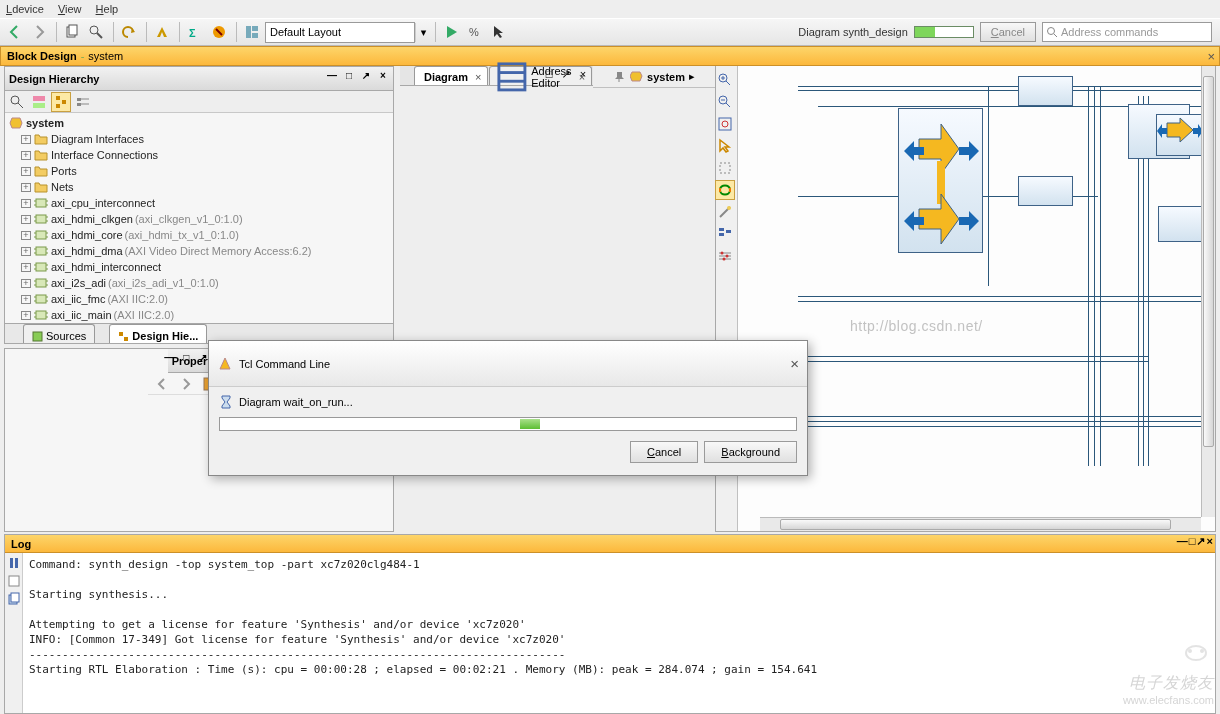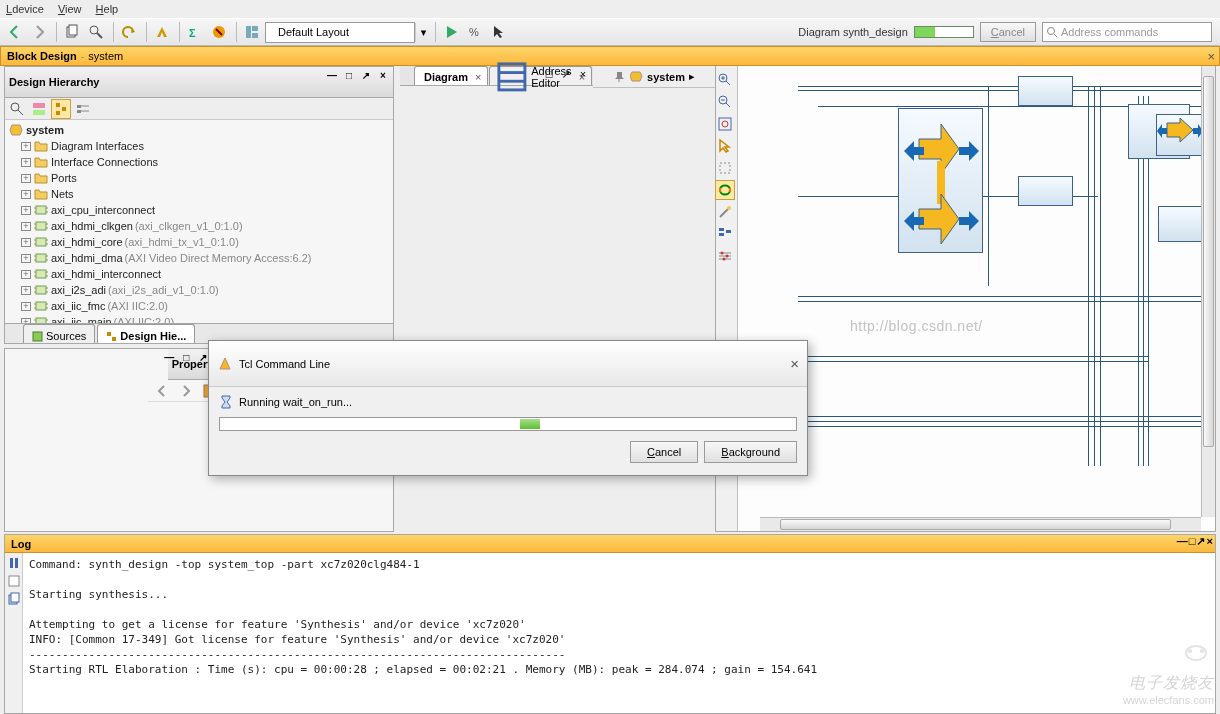--- a/index.html
+++ b/index.html
@@ -3,47 +3,47 @@
 <meta charset="utf-8">
 <style>
 * { margin:0; padding:0; box-sizing:border-box; font-family:"SimSun","Microsoft YaHei",Tahoma,sans-serif; font-size:11px; }
 body { background:#eeeeee; width:1220px; height:714px; overflow:hidden; position:relative; }
 .menubar { height:18px; background:#eee; display:flex; align-items:center; padding-left:6px; gap:14px; color:#333; }
 .menubar span u { text-decoration:underline; }
 .toolbar { height:28px; background:linear-gradient(#f6f6f6,#e6e6e6); border-top:1px solid #fff; border-bottom:1px solid #bababa; display:flex; align-items:center; padding:0 4px; }
 .tbtn { width:22px; height:22px; display:flex; align-items:center; justify-content:center; border:1px solid transparent; margin-right:2px; cursor:pointer; }
 .tbtn svg { width:16px; height:16px; }
 .sep { width:1px; height:20px; background:#bbb; margin:0 4px; }
-.combo { height:21px; border:1px solid #9a9a9a; background:#fff; display:flex; align-items:center; padding:0 12px; width:150px; }
+.combo { height:21px; border:1px solid #9a9a9a; background:#fff; display:flex; align-items:center; padding:0 4px; width:150px; }
 .combo-arrow { width:16px; height:19px; border-left:1px solid #ccc; display:flex; align-items:center; justify-content:center; }
 .toolbar-right { margin-left:auto; display:flex; align-items:center; gap:6px; padding-right:4px; }
 .prog { width:60px; height:12px; border:1px solid #6a8c64; background:#fff; position:relative; }
 .prog .fill{ position:absolute; left:0; top:0; bottom:0; width:35%; background:#7ed65b; }
 .btn-cancel-tb { height:20px; padding:0 10px; border:1px solid #9a9a9a; background:linear-gradient(#f8f8f8,#e0e0e0); color:#888; }
 .search { width:170px; height:20px; border:1px solid #9a9a9a; background:#fff; display:flex; align-items:center; padding:0 3px; color:#999; }
 .search svg{width:12px;height:12px;margin-right:3px;}
 .titlebar { height:20px; background:linear-gradient(#fdd56a,#fcb83c); border:1px solid #cc9028; display:flex; align-items:center; padding:0 6px; position:relative; }
 .titlebar .close{ position:absolute; right:4px; top:2px; cursor:pointer; font-size:13px; color:#555;}
 .workarea { position:absolute; top:66px; left:4px; right:4px; bottom:182px; display:flex; }
 .left-col { width:390px; display:flex; flex-direction:column; }
 .right-col { flex:1; margin-left:6px; display:flex; flex-direction:row; position:relative;}
 .panel { border:1px solid #a8a8a8; background:#f6f6f6; display:flex; flex-direction:column; }
-.panel-head { height:31px; background:linear-gradient(#f2f2f2,#dadada); border-bottom:1px solid #a8a8a8; display:flex; align-items:center; padding:0 4px; font-weight:bold; position:relative;}
+.panel-head { height:24px; background:linear-gradient(#f2f2f2,#dadada); border-bottom:1px solid #a8a8a8; display:flex; align-items:center; padding:0 4px; font-weight:bold; position:relative;}
 .panel-head .wc { position:absolute; right:2px; top:1px; display:flex; gap:1px;}
 .panel-head .wc span{width:16px; height:14px; border:1px solid transparent; display:flex;align-items:center;justify-content:center; cursor:pointer;font-size:10px;}
 .panel-tb { height:22px; background:#eee; border-bottom:1px solid #c8c8c8; display:flex; align-items:center; padding:0 2px;}
 .panel-tb .tbtn{width:20px;height:20px;}
 .tree { flex:1; background:#f6f6f6; overflow:auto; padding:2px 4px;}
 .tree-row { display:flex; align-items:center; height:16px; white-space:nowrap; cursor:default;}
 .tree-row .tgl{width:10px; text-align:center; color:#666; font-size:9px; border:1px solid #888; height:9px; line-height:7px; margin-right:3px;}
 .tree-row .ico{width:14px;height:14px;margin-right:3px;display:inline-flex;}
 .tree-row .lab{color:#222;}
 .tree-row .sub{color:#888; margin-left:2px;}
 .btabs{ height:20px; background:#e8e8e8; border-top:1px solid #a8a8a8; display:flex; align-items:flex-end; padding-left:18px;}
-.btab{ height:19px; padding:4px 8px 0; border:1px solid #999; border-bottom:none; background:#f0f0f0; margin-right:2px; border-radius:3px 3px 0 0; display:flex; align-items:center; gap:3px;}
+.btab{ height:19px; padding:4px 8px 0; border:1px solid #999; border-bottom:none; background:#f0f0f0; margin-right:14px; border-radius:3px 3px 0 0; display:flex; align-items:center; gap:3px;}
 .btab.active{background:#fff; font-weight:bold;}
 .btab svg{width:11px;height:11px;}
 .prop-body{flex:1; background:#fff;}
 .prop-tb{height:22px; display:flex; align-items:center; padding:0 3px; border-bottom:1px solid #ddd;}
 .dg-tabs{height:20px; display:flex; align-items:flex-end; border-bottom:1px solid #a8a8a8; background:#e5e5e5; position:relative;}
 .dg-tab{height:19px;padding:2px 6px 0;border:1px solid #999;border-bottom:none;background:#f0f0f0;margin-right:1px;border-radius:3px 3px 0 0;display:flex;align-items:center;gap:3px;}
 .dg-tab.active{background:#fff;}
 .dg-tab .x{color:#555;margin-left:4px;cursor:pointer;}
 .dg-wc{position:absolute; right:2px; top:1px; display:flex; gap:1px;}
 .dg-wc span{width:16px;height:14px;display:flex;align-items:center;justify-content:center;cursor:pointer;}
@@ -677,21 +677,21 @@
         <path d="M3 13 L8 2 L13 13 Z" fill="#f5b820" stroke="#b88"></path>
       </svg>
     <span>Tcl Command Line</span>
     <span class="dlg-close">×</span>
   </div>
   <div class="dlg-body">
     <div class="dlg-status">
       <svg width="14" height="14" viewBox="0 0 14 14">
           <path d="M3 1 L11 1 L11 3 L8 7 L11 11 L11 13 L3 13 L3 11 L6 7 L3 3 Z" fill="#cde" stroke="#46a"></path>
         </svg>
-      <span>Running wait_on_run...</span>
+      <span>Diagram wait_on_run...</span>
     </div>
     <div class="dlg-prog">
         <div class="bar"></div>
       </div>
     <div class="dlg-btns">
       <button class="dlg-btn"><u>C</u>ancel</button>
       <button class="dlg-btn"><u>B</u>ackground</button>
     </div>
   </div>
 </div>

